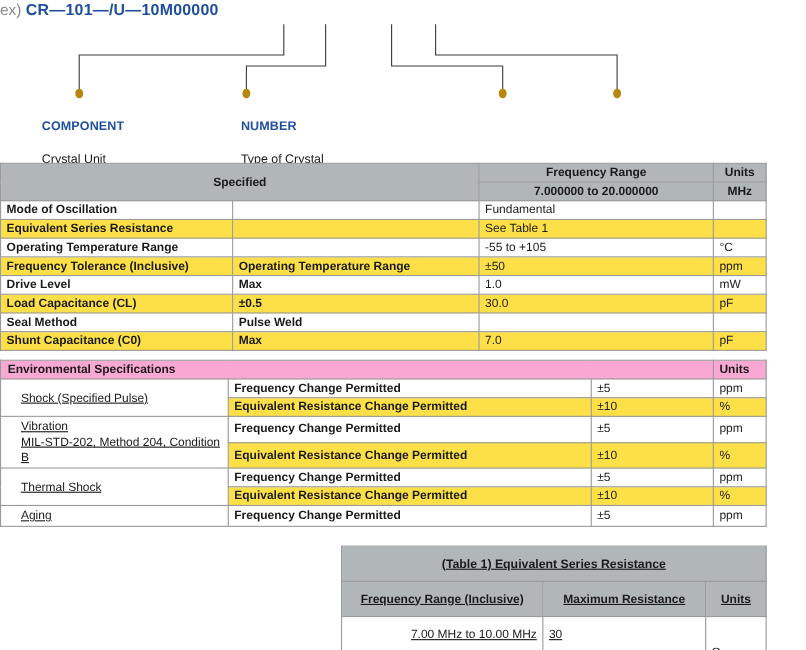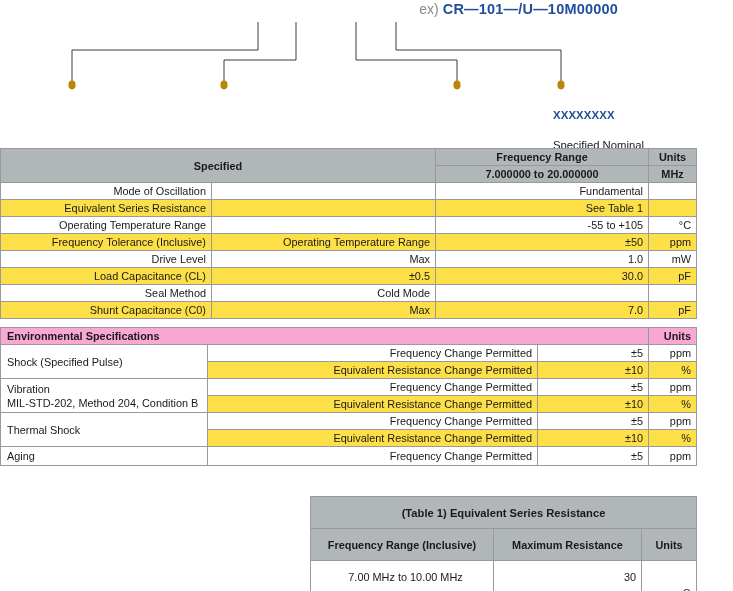--- a/index.html
+++ b/index.html
@@ -21,21 +21,21 @@
   .pn-area {
     position: relative;
     height: 140px;
     width: 733px;
   }
   .pn-title {
     position: absolute;
     top: 1px;
     left: 0;
     width: 618px;
-    text-align: right;
+    text-align: left;
     font-size: 14.5px;
     white-space: nowrap;
   }
   .pn-ex {
     color: #8a8a8a;
     font-weight: normal;
     font-size: 14px;
   }
   .pn-code {
     color: #1f4e9c;
@@ -75,53 +75,53 @@
     padding: 2px 5px;
     font-weight: normal;
     vertical-align: middle;
     height: 15px;
   }
 
   .hdr-gray   { background: #b1b6b9; font-weight: bold; text-align: center; }
   .hdr-light  { background: #f9a8d4; font-weight: bold; }
   .row-alt    { background: #fde047; }
   .row-white  { background: #ffffff; }
-  .ctr        { text-align: right; }
-  .lft        { text-align: right; }
+  .ctr        { text-align: left; }
+  .lft        { text-align: left; font-weight: bold; }
 
   
   #param-table {
     position: absolute;
     top: 148px;
     left: 0;
     width: 696px;
   }
   #param-table td { height: 16px; }
 
   
   #env-table {
     position: absolute;
     top: 327px;
     left: 0;
     width: 696px;
   }
   #env-table td { height: 17px; }
-  #env-table .env-label { padding-left: 6px; line-height: 14px; }
+  #env-table .env-label { padding-left: 18px; line-height: 14px; text-decoration: underline; }
   #env-table .env-label .sub2 { display: block; }
 
   
   #esr-table {
     position: absolute;
     top: 496px;
     left: 310px;
     width: 386px;
   }
-  #esr-table td { height: 32px; }
+  #esr-table td { height: 32px; text-decoration: underline; }
   #esr-table .t1-title { font-size: 11.2px; }
-  #esr-table .freq-cell { padding-left: 12px; text-align: center; }
+  #esr-table .freq-cell { padding-left: 12px; text-align: right; }
 </style>
 </head>
 <body>
 
 <div class="pn-area">
 
   <div class="pn-title">
     <span class="pn-ex">ex)</span>
     <span class="pn-code">CR—101—/U—10M00000</span>
   </div>
@@ -135,28 +135,31 @@
     <path d="M356,22 L356,60 L457,60 L457,82" fill="none" stroke="#3a3a3a" stroke-width="1"></path>
 
     <path d="M396,22 L396,50 L561,50 L561,82" fill="none" stroke="#3a3a3a" stroke-width="1"></path>
 
     <ellipse cx="72" cy="85" rx="3.6" ry="4.4" fill="#b8860b"></ellipse>
     <ellipse cx="224" cy="85" rx="3.6" ry="4.4" fill="#b8860b"></ellipse>
     <ellipse cx="457" cy="85" rx="3.6" ry="4.4" fill="#b8860b"></ellipse>
     <ellipse cx="561" cy="85" rx="3.6" ry="4.4" fill="#b8860b"></ellipse>
   </svg>
 
-
-
-
-  <div class="callout" style="left:553px; top:93px;">
-    <span class="c-head">XXXXXXXX</span>
-    <span class="c-sub">Specified Nominal
-Frequency</span>
+  <div class="callout" style="left:38px; top:93px;">
+    <span class="c-head">COMPONENT</span>
+    <span class="c-sub">Crystal Unit</span>
   </div>
+
+  <div class="callout" style="left:219px; top:93px;">
+    <span class="c-head">NUMBER</span>
+    <span class="c-sub">Type of Crystal</span>
+  </div>
+
+
 </div>
 
 <table id="param-table">
   <colgroup>
     <col style="width:211px">
       <col style="width:224px">
     <col style="width:213px">
       <col style="width:48px">
   </colgroup>
   <tbody>
@@ -201,21 +204,21 @@
       <td class="ctr">mW</td>
     </tr>
     <tr class="row-alt">
       <td class="lft">Load Capacitance (CL)</td>
       <td class="lft">±0.5</td>
       <td class="ctr">30.0</td>
       <td class="ctr">pF</td>
     </tr>
     <tr class="row-white">
       <td class="lft">Seal Method</td>
-      <td class="lft">Cold Mode</td>
+      <td class="lft">Pulse Weld</td>
       <td class="ctr"></td>
       <td class="ctr"></td>
     </tr>
     <tr class="row-alt">
       <td class="lft">Shunt Capacitance (C0)</td>
       <td class="lft">Max</td>
       <td class="ctr">7.0</td>
       <td class="ctr">pF</td>
     </tr>
   </tbody>

